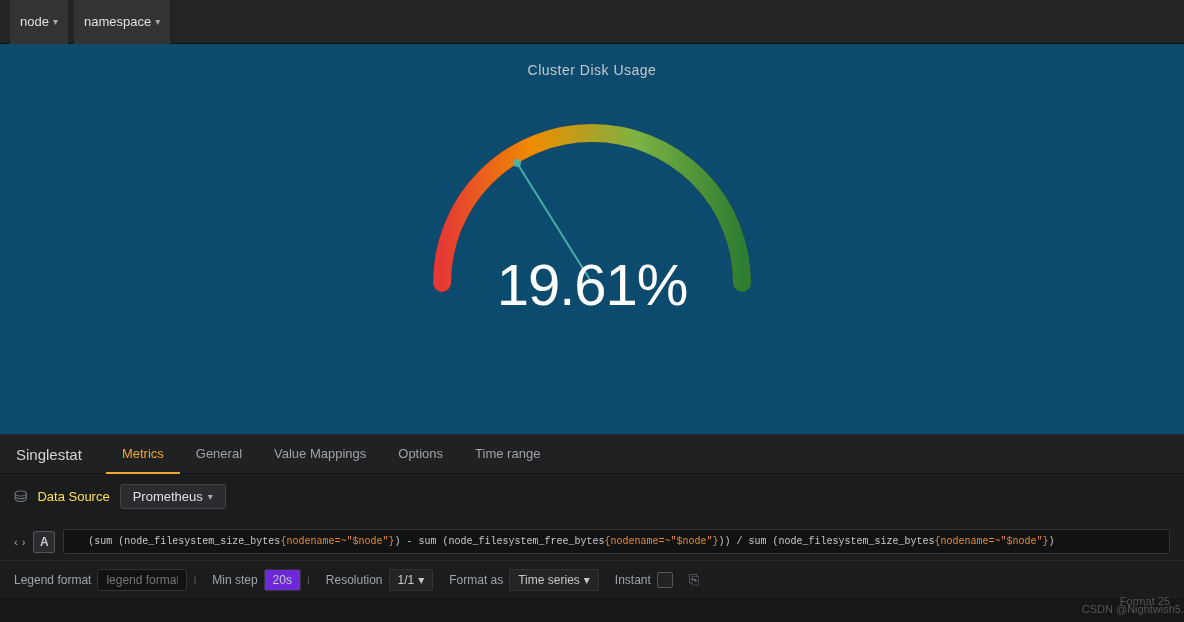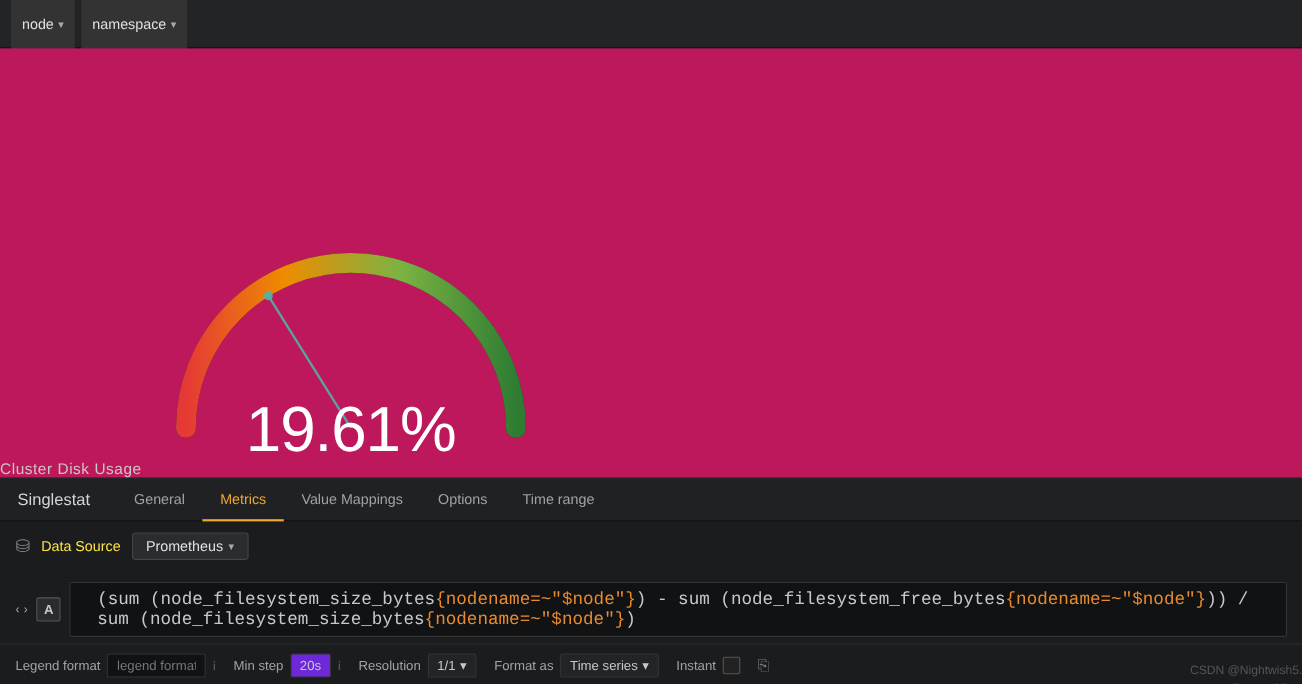--- a/index.html
+++ b/index.html
@@ -35,24 +35,25 @@
       cursor: pointer;
       font-size: 13px;
     }
     .tag-btn .chevron {
       font-size: 10px;
       color: #aaa;
     }
 
     
     .gauge-area {
-      background: #be185d;
+      background: #0c4a6e;
       height: 390px;
       display: flex;
-      align-items: flex-end;
+      flex-direction: column;
+      align-items: center;
       justify-content: flex-start;
       position: relative;
     }
     .gauge-title {
       margin-top: 18px;
       font-size: 14px;
       color: #c8c8c8;
       letter-spacing: 0.5px;
     }
     .gauge-container {
@@ -272,25 +273,25 @@
       <line x1="190" y1="195" x2="115" y2="75" stroke="#4db6ac" stroke-width="2" opacity="0.9"></line>
 
       <circle cx="115" cy="75" r="4" fill="#4db6ac" opacity="0.9"></circle>
     </svg>
     <div class="gauge-value">19.61%</div>
   </div>
 </div>
 
 <div class="panel-tabs">
   <div class="panel-title">Singlestat</div>
+  <div class="tab-item active">
+    <span>Metrics</span>
+  </div>
   <div class="tab-item">
     <span>General</span>
-  </div>
-  <div class="tab-item active">
-    <span>Metrics</span>
   </div>
   <div class="tab-item">
     <span>Value Mappings</span>
   </div>
   <div class="tab-item">
     <span>Options</span>
   </div>
   <div class="tab-item">
     <span>Time range</span>
   </div>
@@ -306,21 +307,21 @@
     </button>
   </div>
 </div>
 
 <div class="query-row">
   <div class="query-toggle">
     <span>‹</span>
     <span>›</span>
   </div>
   <div class="query-letter">A</div>
-  <div style="flex:1; background:#111214; border:1px solid #333; padding:6px 24px; border-radius:2px; font-family:'Courier New',monospace; font-size:16px; color:#c8c8c8;">
+  <div style="flex:1; background:#111214; border:1px solid #333; padding:6px 24px; border-radius:2px; font-family:'Courier New',monospace; font-size:10px; color:#c8c8c8;">
     (sum (node_filesystem_size_bytes<span style="color:#e88a2f;">{nodename=~"$node"}</span>) - sum (node_filesystem_free_bytes<span style="color:#e88a2f;">{nodename=~"$node"}</span>)) / sum (node_filesystem_size_bytes<span style="color:#e88a2f;">{nodename=~"$node"}</span>)
   </div>
 </div>
 
 <div class="options-row">
   <div class="option-group">
     <span class="option-label">Legend format</span>
     <input class="option-input" type="text" style="color: rgb(85, 85, 85);" placeholder="legend format">
     <span class="info-icon">ℹ</span>
   </div>

